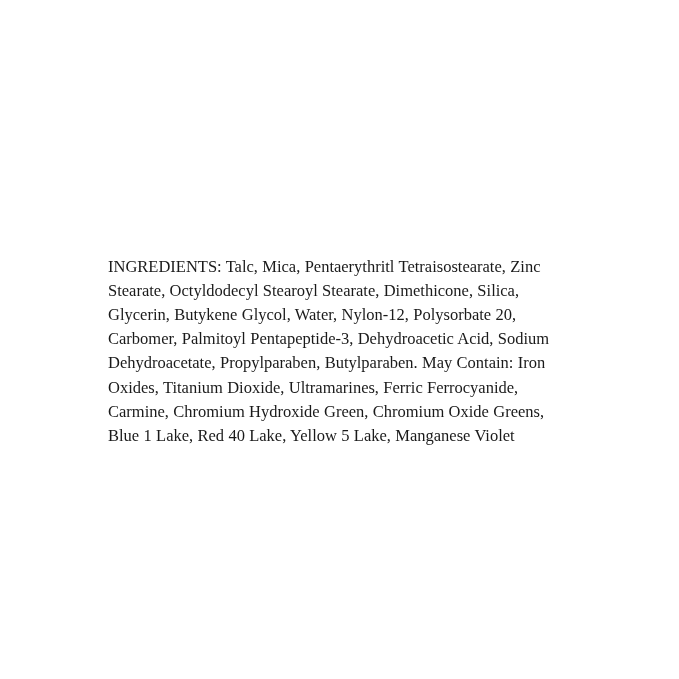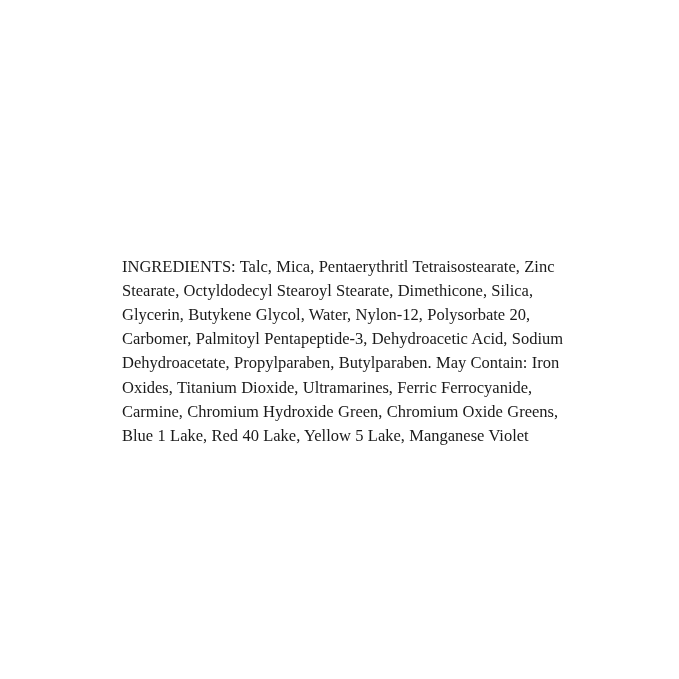--- a/index.html
+++ b/index.html
@@ -14,21 +14,21 @@
     overflow: hidden;
   }
   .page {
     position: relative;
     width: 679px;
     height: 679px;
     background: #ffffff;
   }
   .ingredients-block {
     position: absolute;
-    left: 122px;
+    left: 108px;
     top: 238px;
     width: 460px;
   }
   .ingredients-text {
     font-family: "Liberation Serif", serif;
     font-size: 16.5px;
     line-height: 24.2px;
     color: #1a1a1a;
     text-align: left;
     white-space: pre-wrap;

